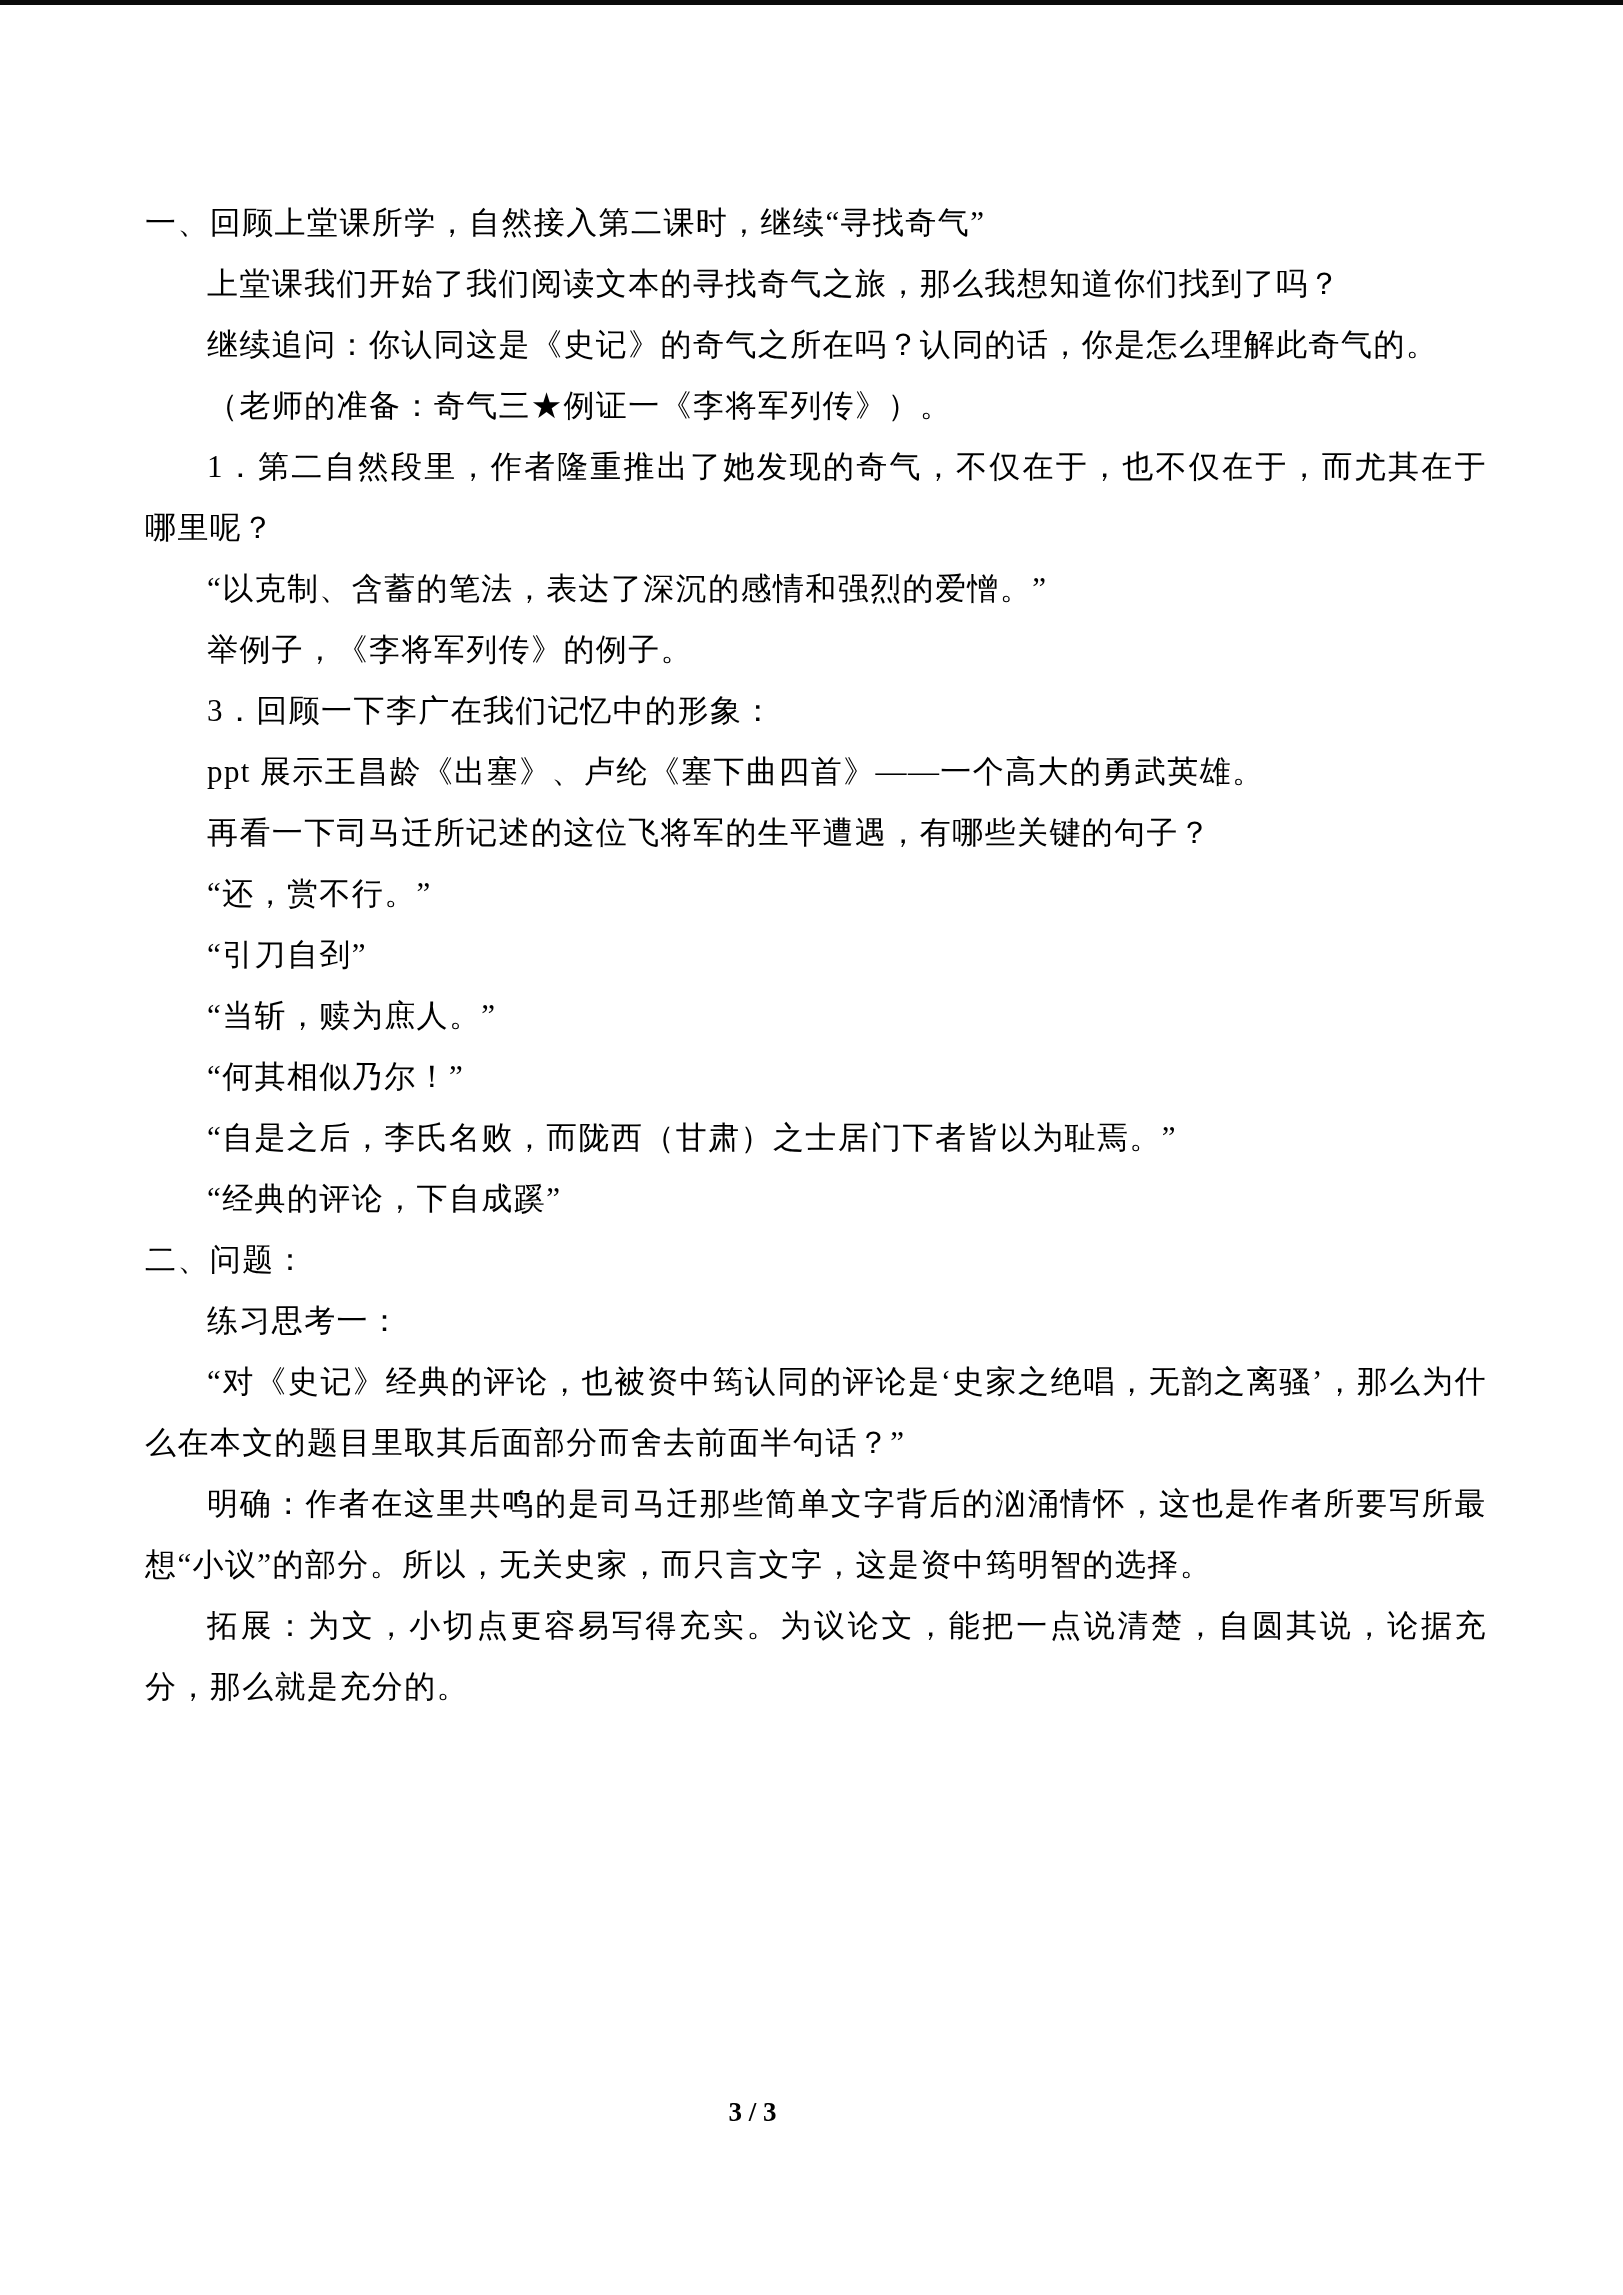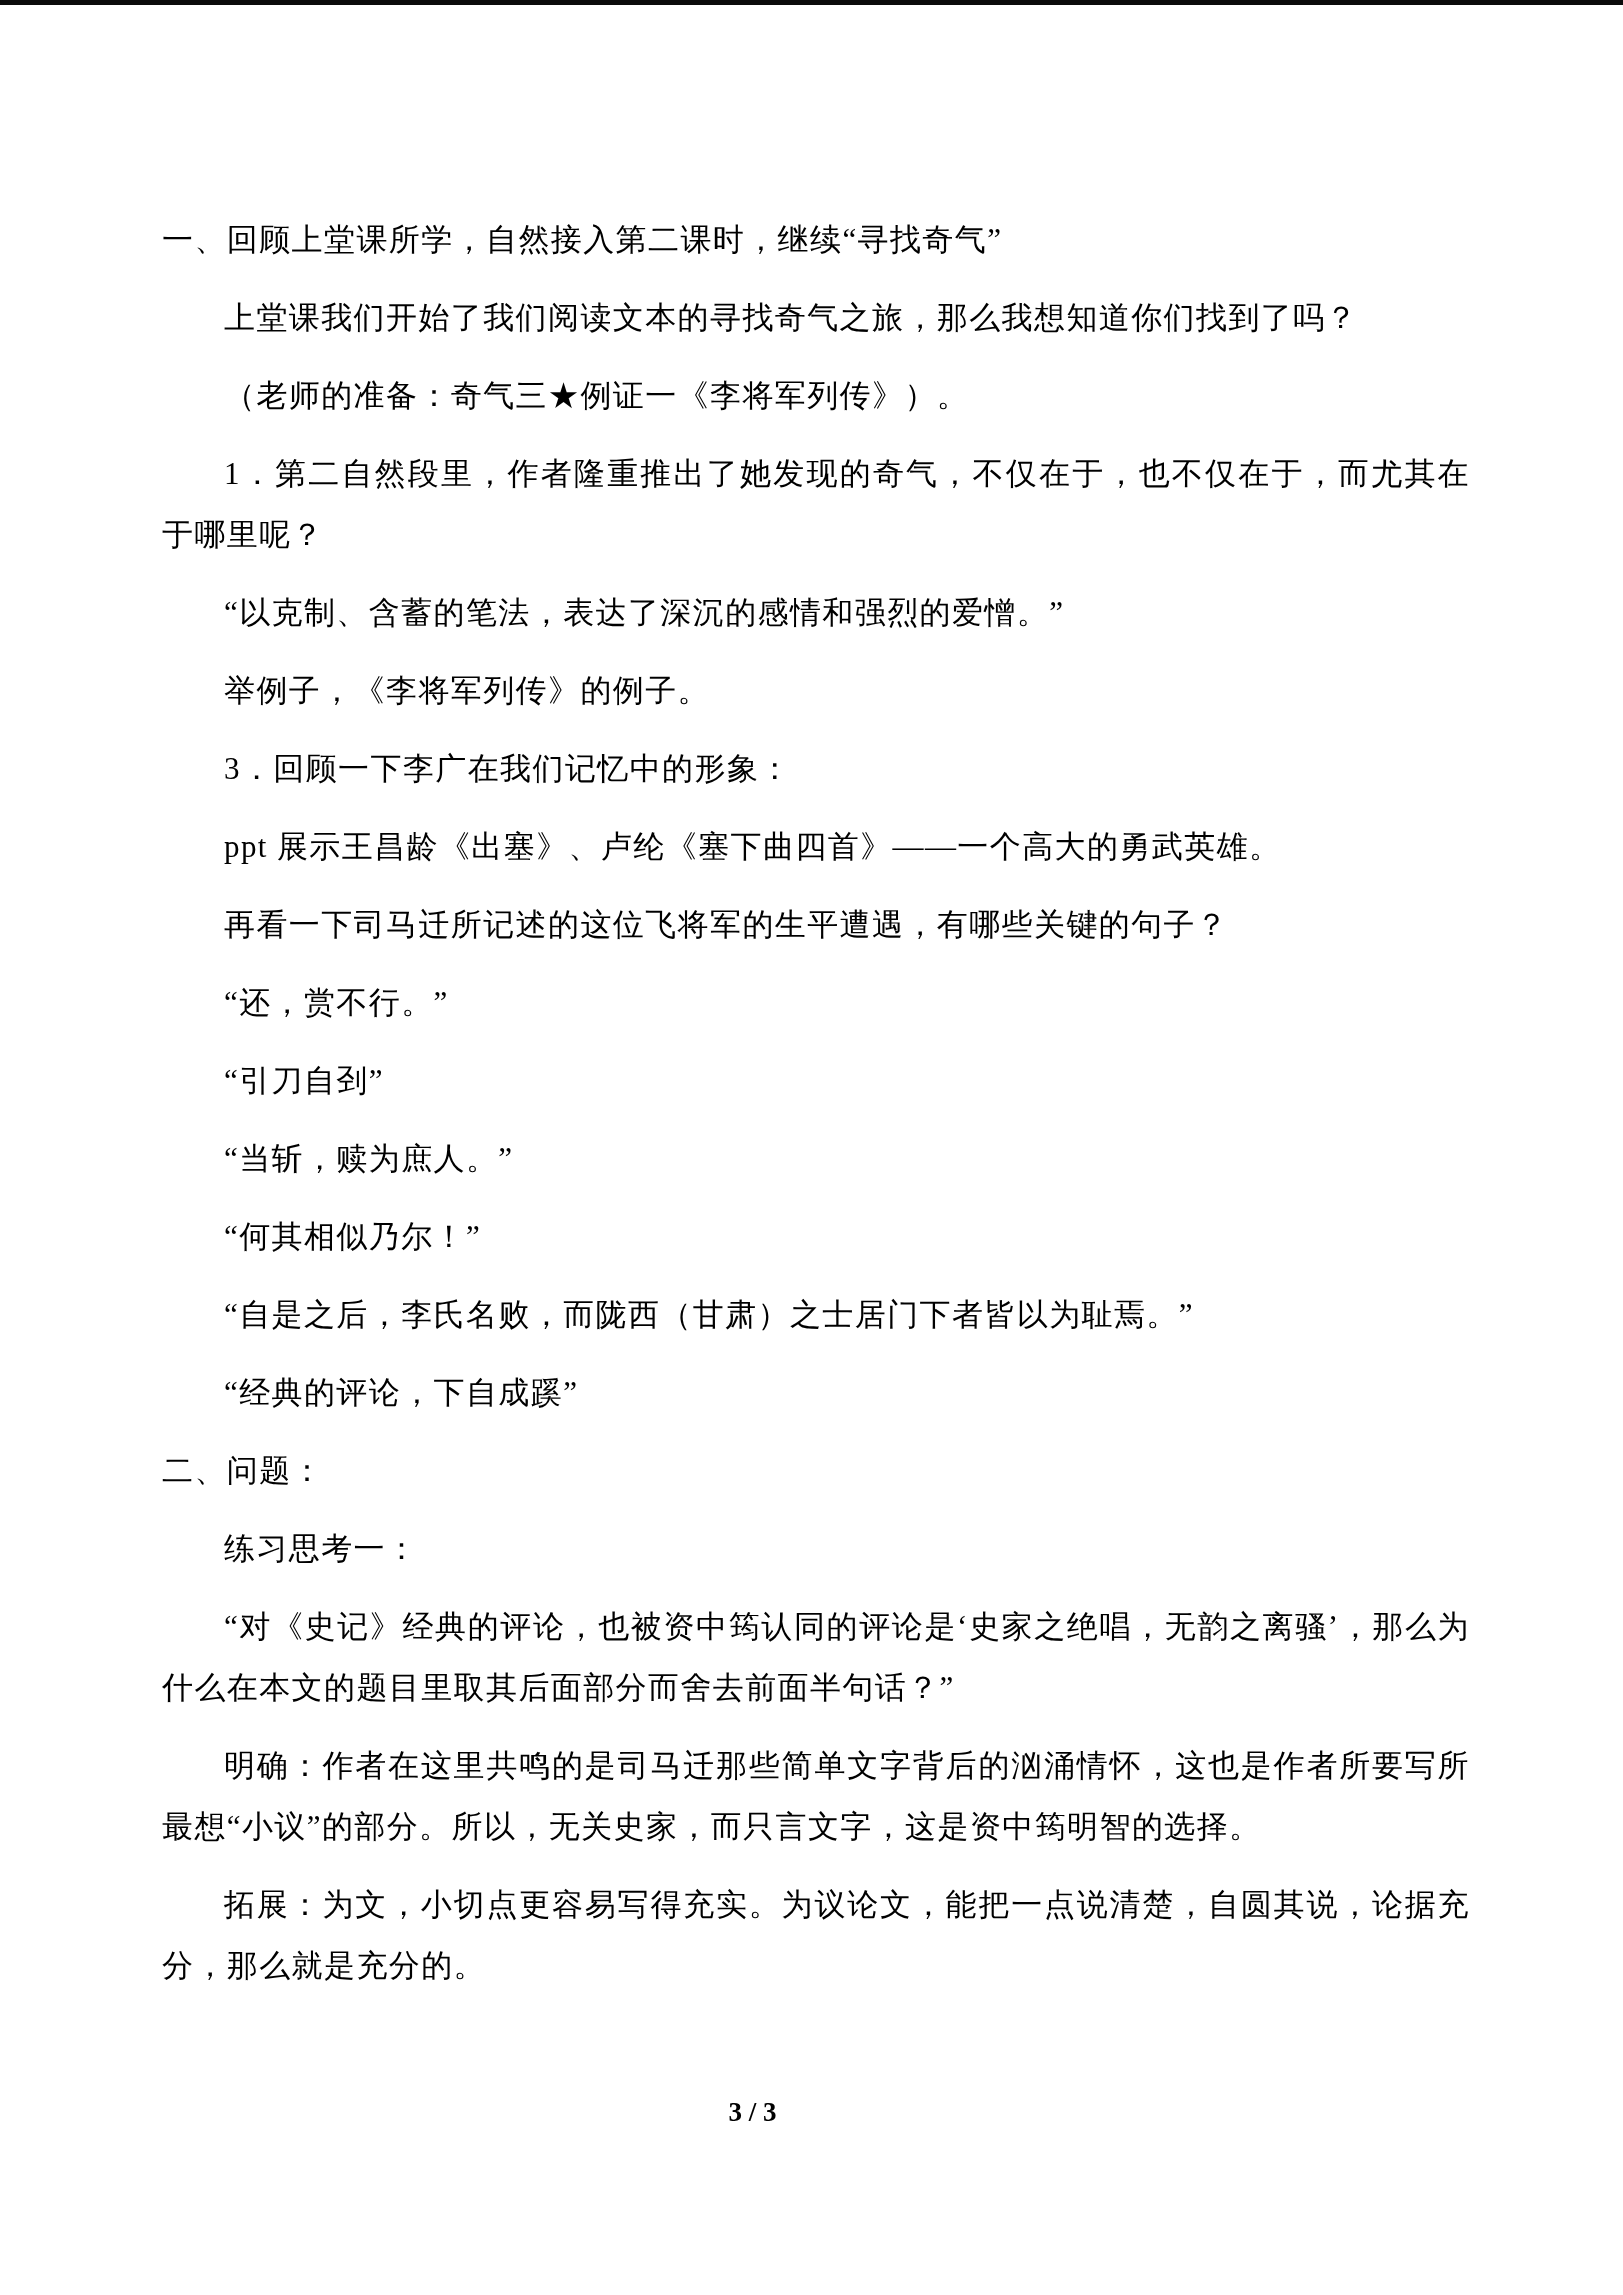--- a/index.html
+++ b/index.html
@@ -22,21 +22,21 @@
     height: 4.8px;
     background: #0b0b0b;
   }
   .text-body {
     position: absolute;
     top: 192px;
     left: 145px;
     width: 1342px;
   }
   .para {
-    margin: 17px;
+    margin: 0;
     padding: 0;
     font-size: 31px;
     line-height: 61px;
     letter-spacing: 1.4px;
     text-align: justify;
     color: #000000;
   }
   .para.indent {
     text-indent: 2em;
   }
@@ -53,20 +53,21 @@
   }
 </style>
 </head>
 <body>
 
 <div class="top-border"></div>
 
 <div class="text-body">
     <p class="para">一、回顾上堂课所学，自然接入第二课时，继续“寻找奇气”</p>
     <p class="para indent">上堂课我们开始了我们阅读文本的寻找奇气之旅，那么我想知道你们找到了吗？</p>
+    <p class="para indent">继续追问：你认同这是《史记》的奇气之所在吗？认同的话，你是怎么理解此奇气的。</p>
     <p class="para indent">（老师的准备：奇气三★例证一《李将军列传》）。</p>
     <p class="para indent">1．第二自然段里，作者隆重推出了她发现的奇气，不仅在于，也不仅在于，而尤其在于哪里呢？</p>
     <p class="para indent">“以克制、含蓄的笔法，表达了深沉的感情和强烈的爱憎。”</p>
     <p class="para indent">举例子，《李将军列传》的例子。</p>
     <p class="para indent">3．回顾一下李广在我们记忆中的形象：</p>
     <p class="para indent">ppt 展示王昌龄《出塞》、卢纶《塞下曲四首》——一个高大的勇武英雄。</p>
     <p class="para indent">再看一下司马迁所记述的这位飞将军的生平遭遇，有哪些关键的句子？</p>
     <p class="para indent">“还，赏不行。”</p>
     <p class="para indent">“引刀自刭”</p>
     <p class="para indent">“当斩，赎为庶人。”</p>

